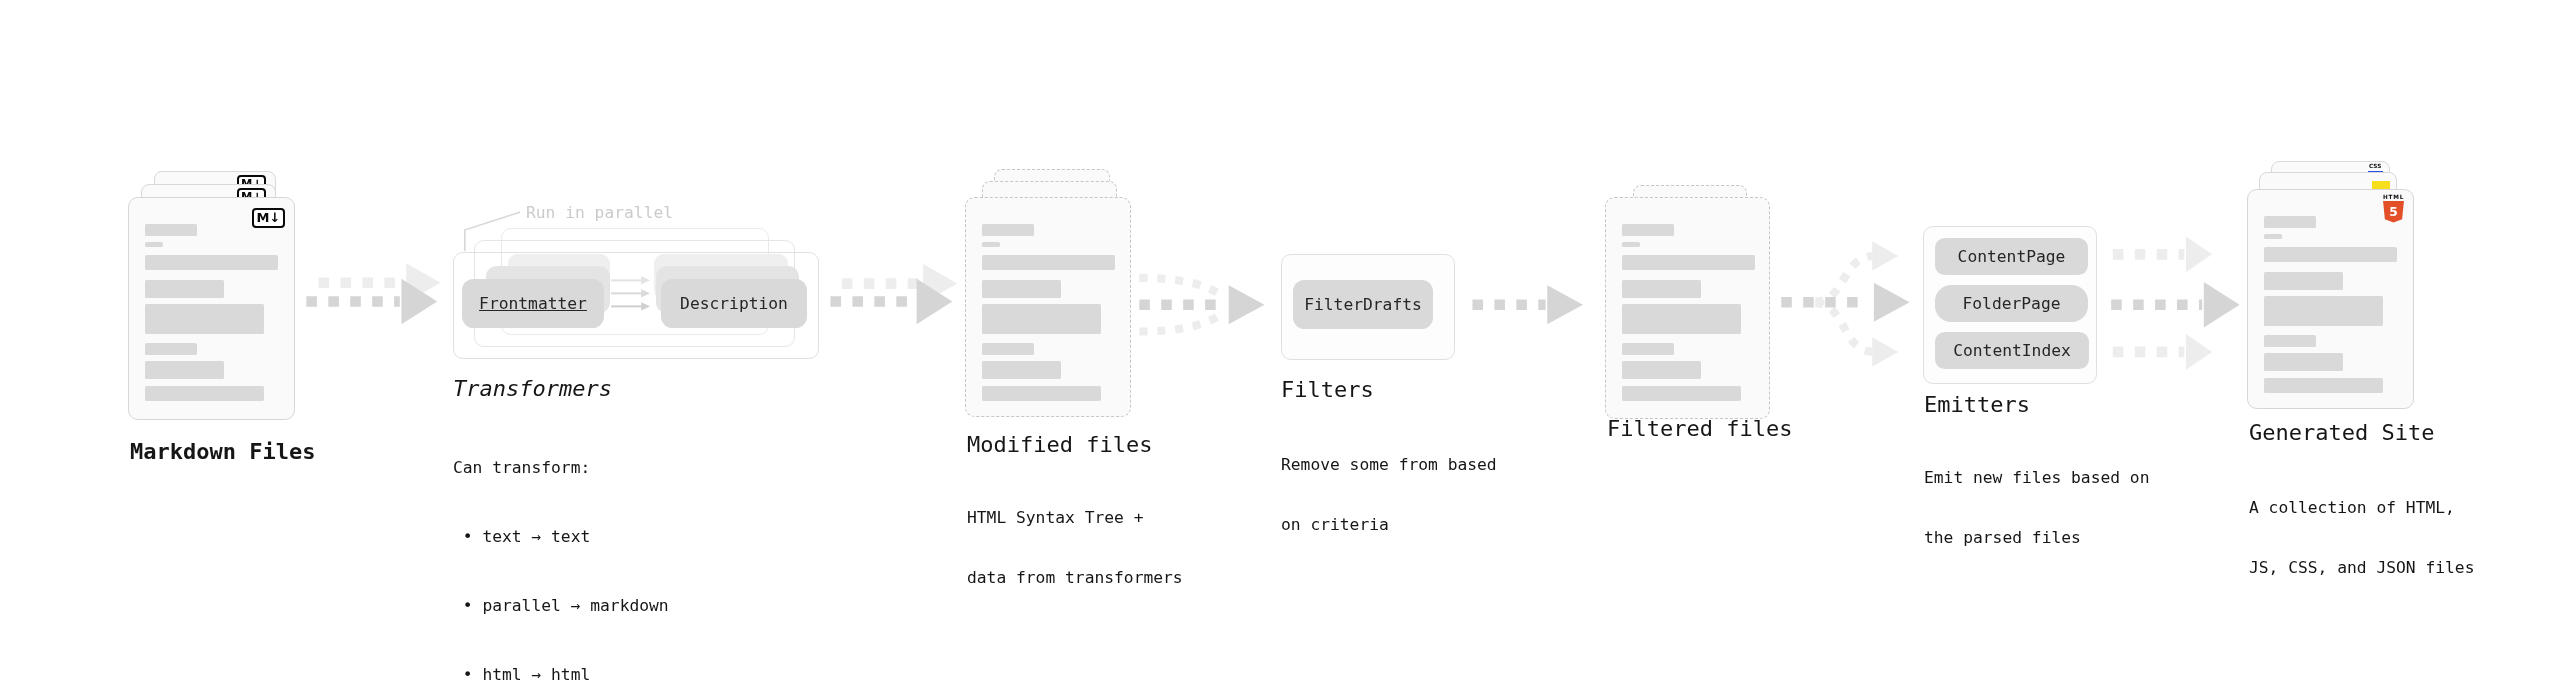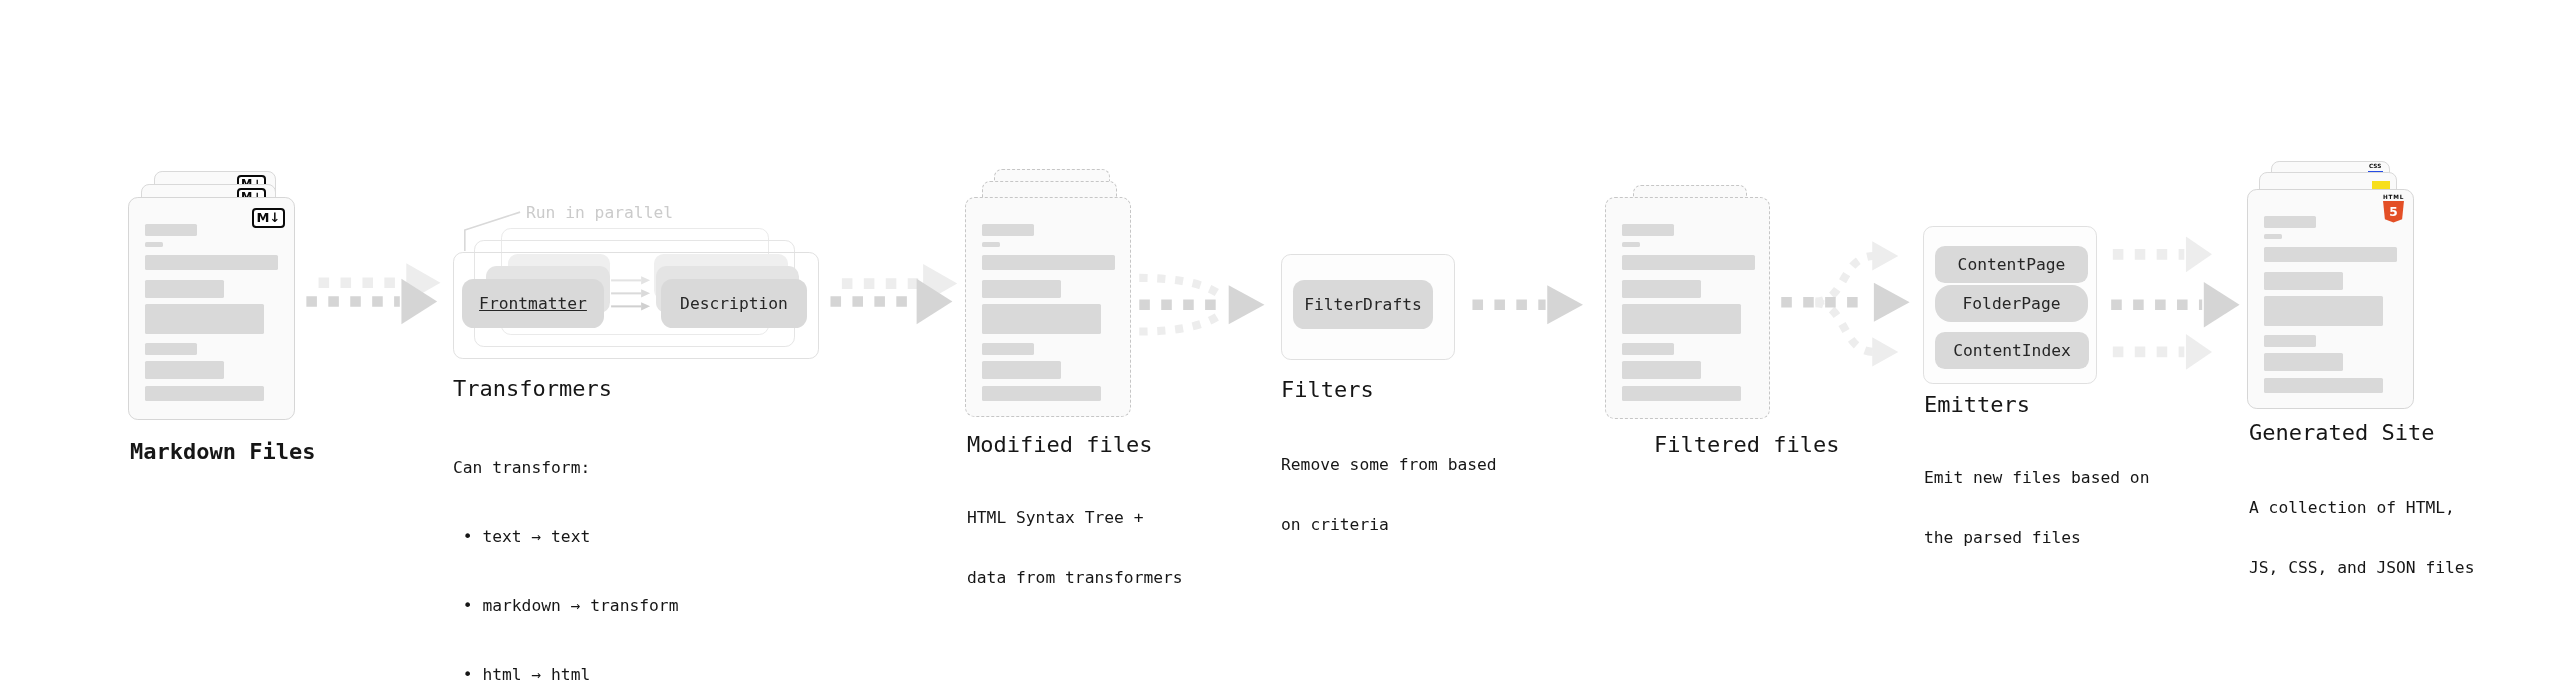--- a/index.html
+++ b/index.html
@@ -151,25 +151,25 @@
     <div class="frame" style="left:453px;top:252px;width:366px;height:107px;border-color:#e0e0e0;"></div>
 
     <div class="pill ghost2" style="left:508px;top:254px;width:102px;height:46px;"></div>
     <div class="pill ghost1" style="left:486px;top:266px;width:124px;height:47px;"></div>
     <div class="pill" style="left:462px;top:279px;width:142px;height:49px;text-decoration:underline;">Frontmatter</div>
 
     <div class="pill ghost2" style="left:654px;top:254px;width:134px;height:46px;"></div>
     <div class="pill ghost1" style="left:656px;top:266px;width:143px;height:47px;"></div>
     <div class="pill" style="left:661px;top:279px;width:146px;height:49px;">Description</div>
 
-    <div class="title" style="left:453px;top:376px;">Transformers</div>
+    <div class="title" style="left:453px;top:376px;font-style:italic;">Transformers</div>
     <div class="desc wide" style="left:453px;top:410px;">
       <div>Can transform:</div>
       <div> • text → text</div>
-      <div> • markdown → transform</div>
+      <div> • parallel → markdown</div>
       <div> • html → html</div>
     </div>
   </div>
 
   <div>
     <div class="tab" style="left:994px;top:169px;width:116px;height:36px;"></div>
     <div class="tab" style="left:982px;top:181px;width:135px;height:36px;"></div>
     <div class="doc dashed" style="left:965px;top:197px;width:166px;height:220px;">
       <div>
         <div class="bar b1"></div>
@@ -206,26 +206,26 @@
         <div class="bar b1"></div>
         <div class="bar b2"></div>
         <div class="bar b3"></div>
         <div class="bar b4"></div>
         <div class="bar b5"></div>
         <div class="bar b6"></div>
         <div class="bar b7"></div>
         <div class="bar b8"></div>
       </div>
     </div>
-    <div class="title" style="left:1607px;top:432px;margin-left:47px;">Filtered files</div>
+    <div class="title" style="left:1607px;top:416px;">Filtered files</div>
   </div>
 
   <div>
     <div class="frame filled" style="left:1923px;top:226px;width:174px;height:158px;"></div>
-    <div class="pill" style="left:1935px;top:238px;width:153px;height:37px;border-radius:9.8px;margin-top:8px;">ContentPage</div>
+    <div class="pill" style="left:1935px;top:238px;width:153px;height:37px;border-radius:9.8px;">ContentPage</div>
     <div class="pill" style="left:1935px;top:285px;width:153px;height:37px;border-radius:16px;">FolderPage</div>
     <div class="pill" style="left:1935px;top:332px;width:154px;height:37px;border-radius:9.8px;">ContentIndex</div>
     <div class="title" style="left:1924px;top:392px;">Emitters</div>
     <div class="desc" style="left:1924px;top:427px;">
       <div>Emit new files based on</div>
       <div>the parsed files</div>
     </div>
   </div>
 
   <div>

